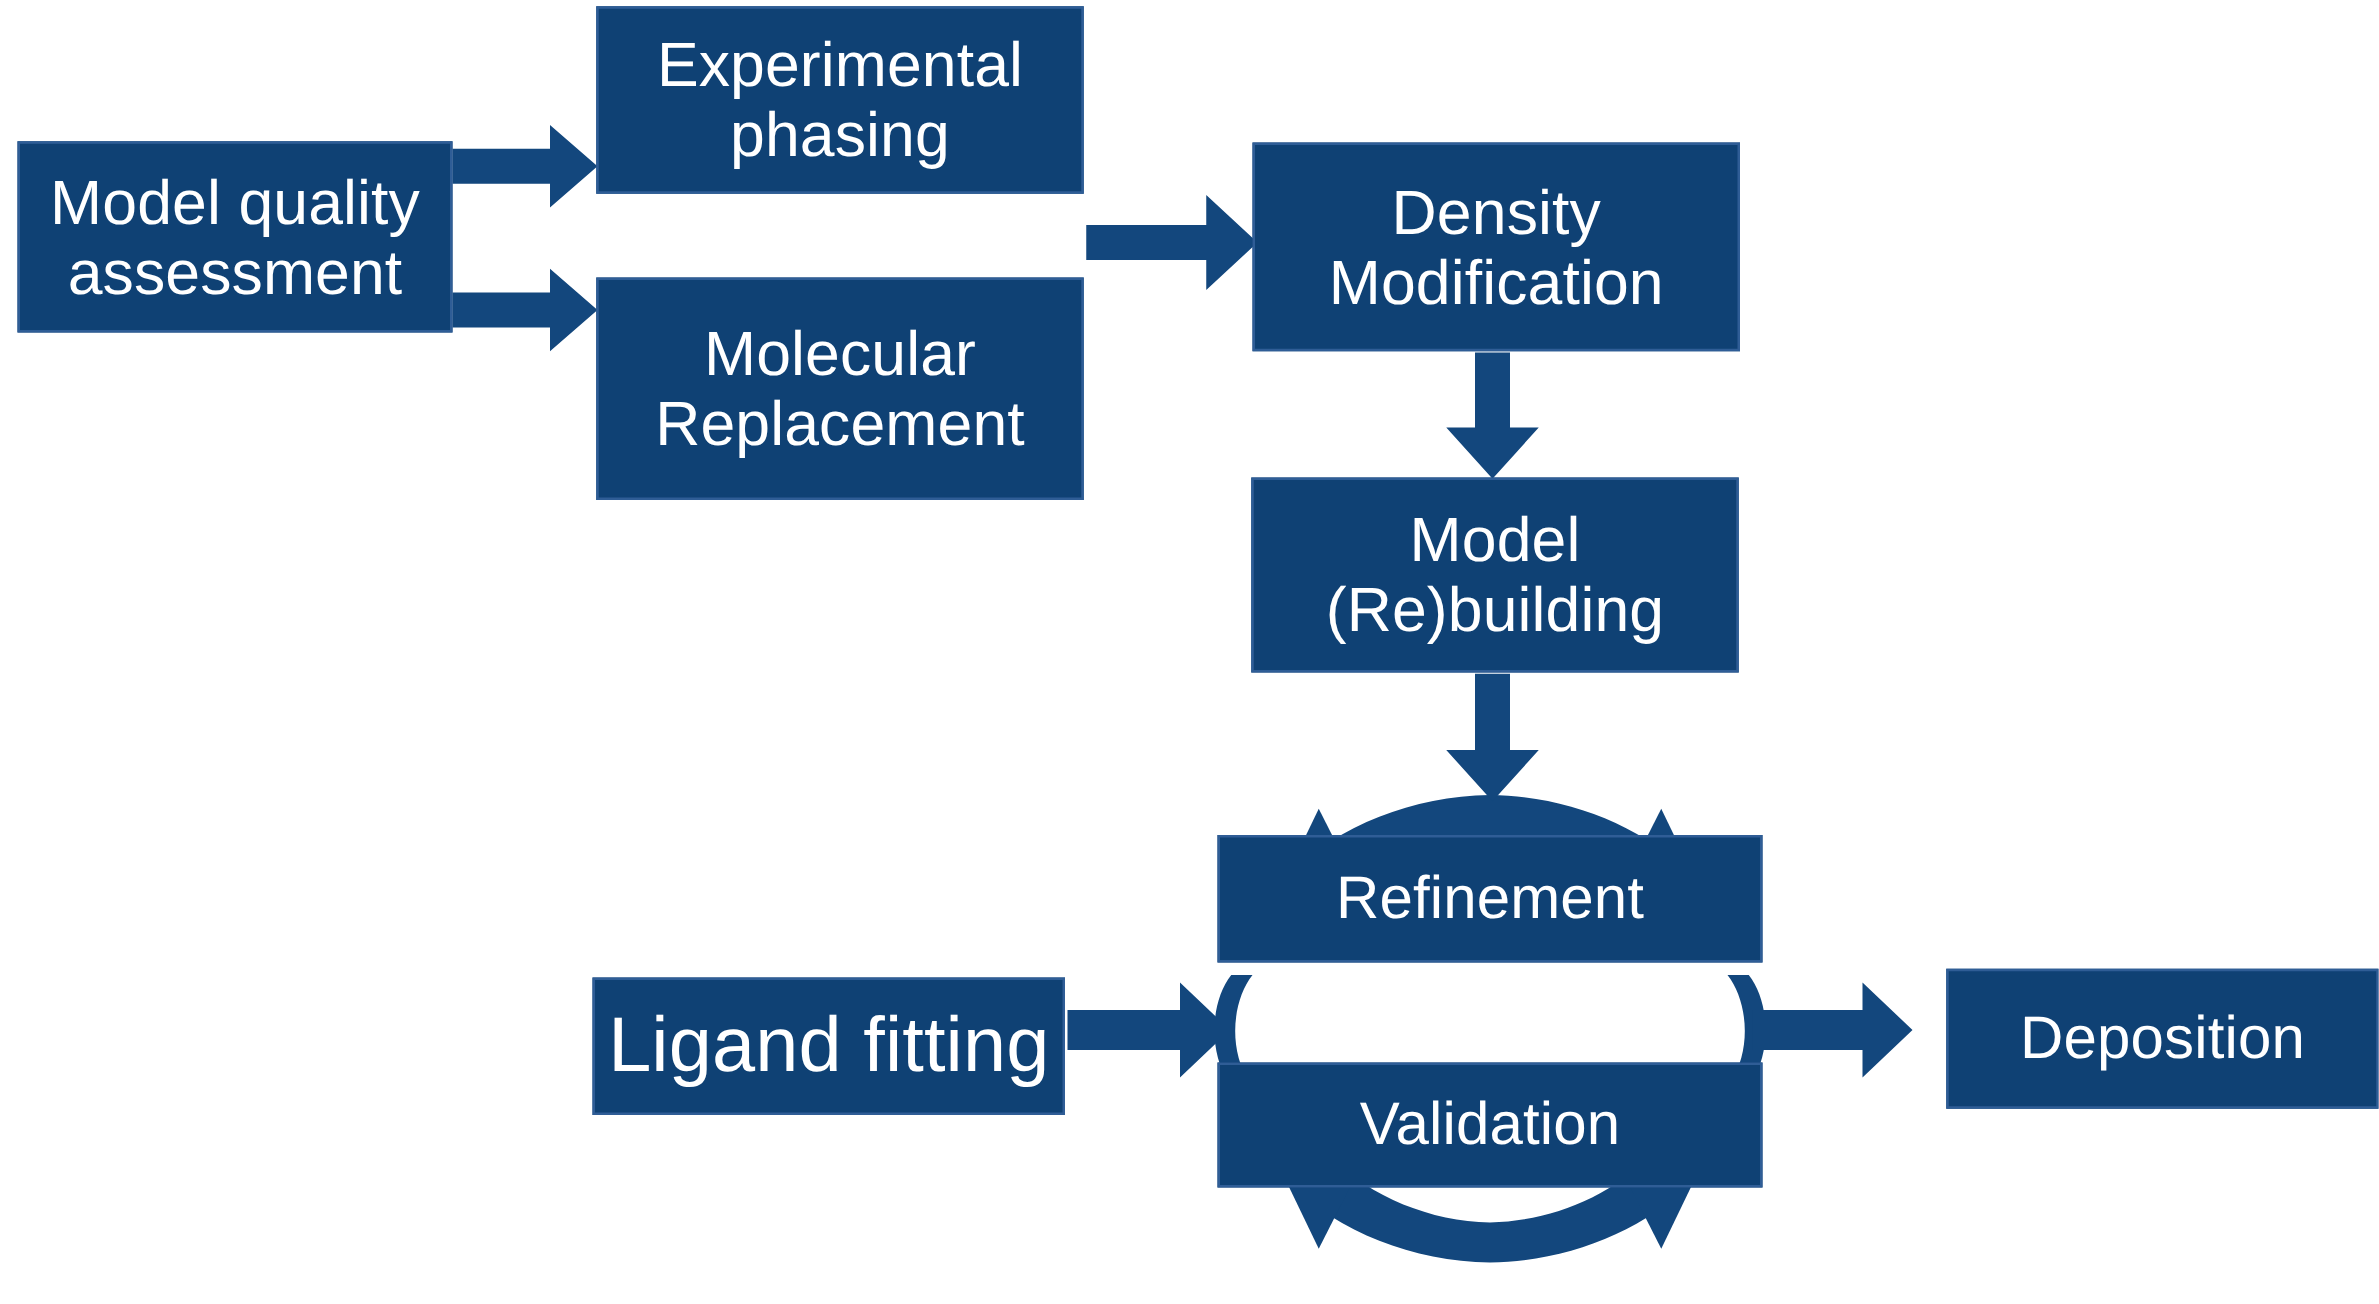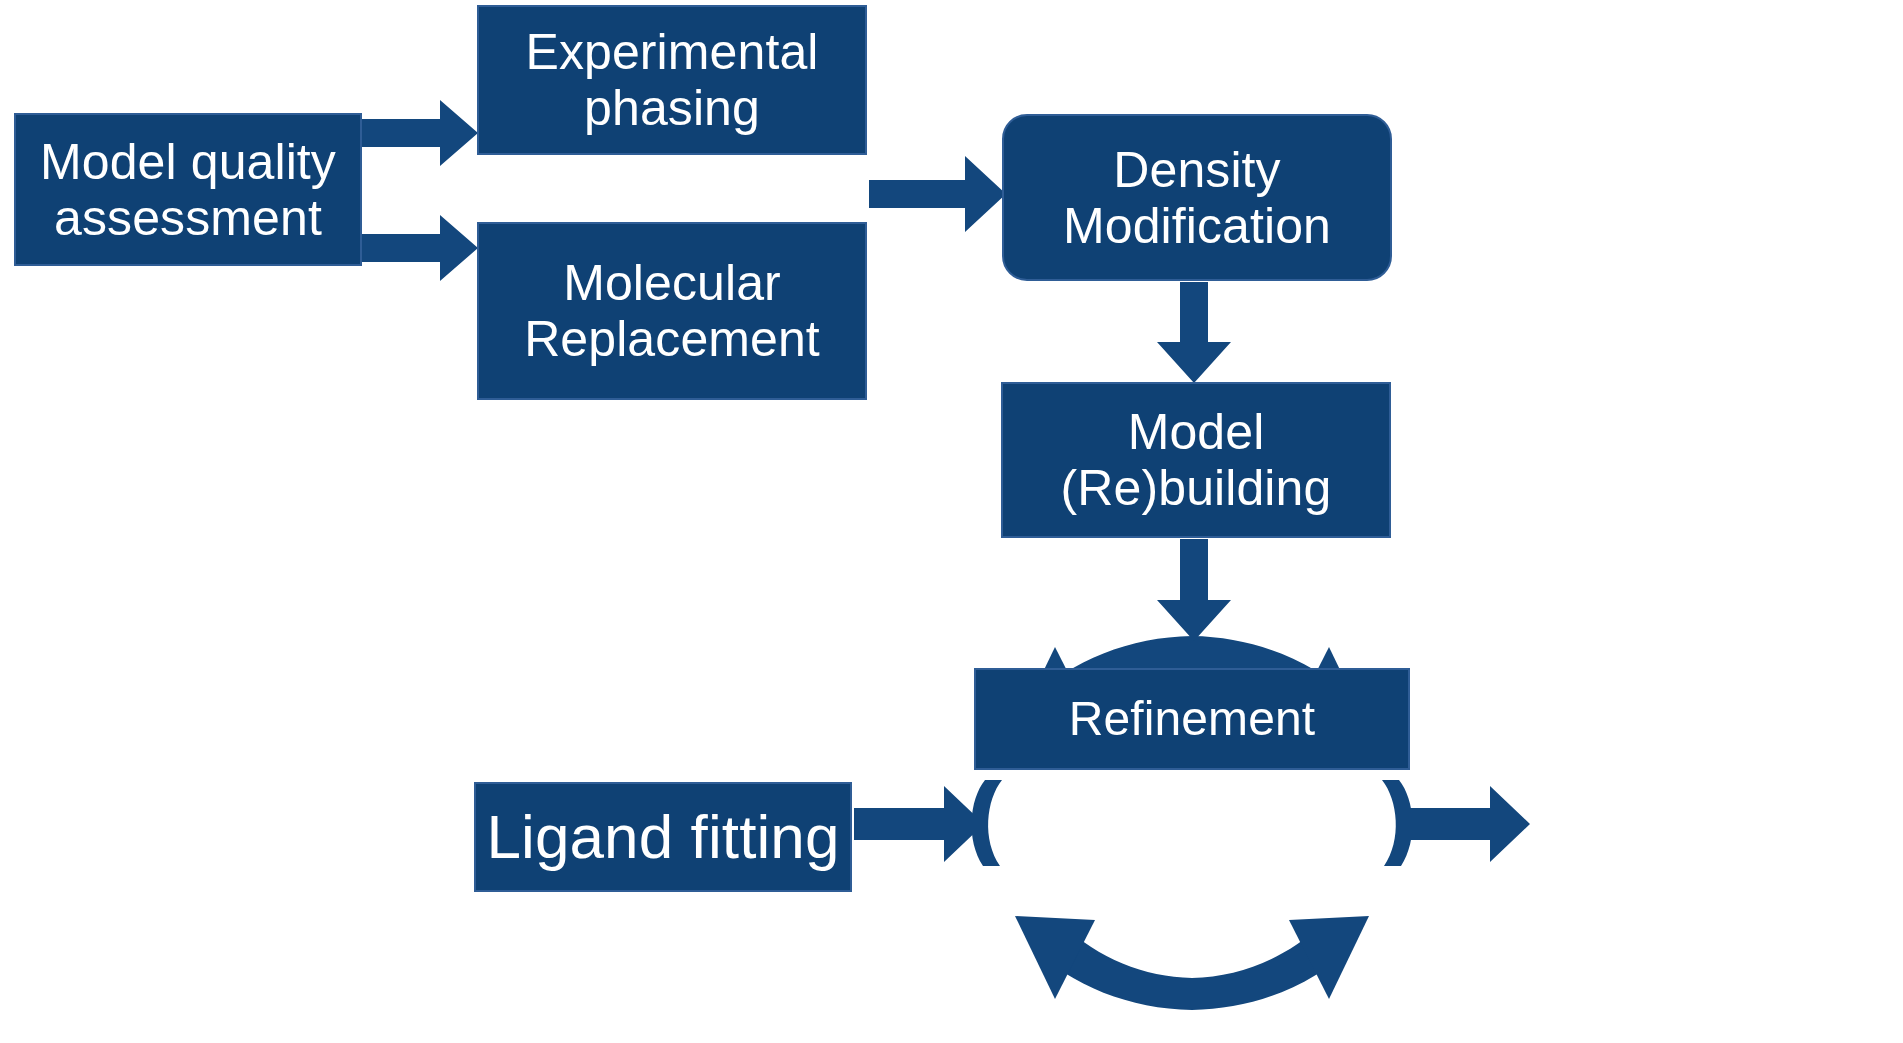--- a/index.html
+++ b/index.html
@@ -153,25 +153,27 @@
 
   <div class="node f50" style="left:14px; top:113px; width:348px; height:153px;">Model quality
 assessment</div>
 
   <div class="node f50" style="left:477px; top:5px; width:390px; height:150px;">Experimental
 phasing</div>
 
   <div class="node f50" style="left:477px; top:222px; width:390px; height:178px;">Molecular
 Replacement</div>
 
-  <div class="node f50" style="left:1002px; top:114px; width:390px; height:167px;border-radius:25px;">Density
+  <div class="node f50" style="left:1002px; top:114px; width:390px; height:167px;">Density
 Modification</div>
 
   <div class="node f50" style="left:1001px; top:382px; width:390px; height:156px;">Model
 (Re)building</div>
 
   <div class="node f48" style="left:974px; top:668px; width:436px; height:102px;">Refinement</div>
 
+  <div class="node f48" style="left:974px; top:850px; width:436px; height:100px;">Validation</div>
 
   <div class="node f46" style="left:474px; top:782px; width:378px; height:110px;">Ligand fitting</div>
 
+  <div class="node f48" style="left:1557px; top:775px; width:346px; height:112px;">Deposition</div>
 
 </div>
 
 </body></html>

